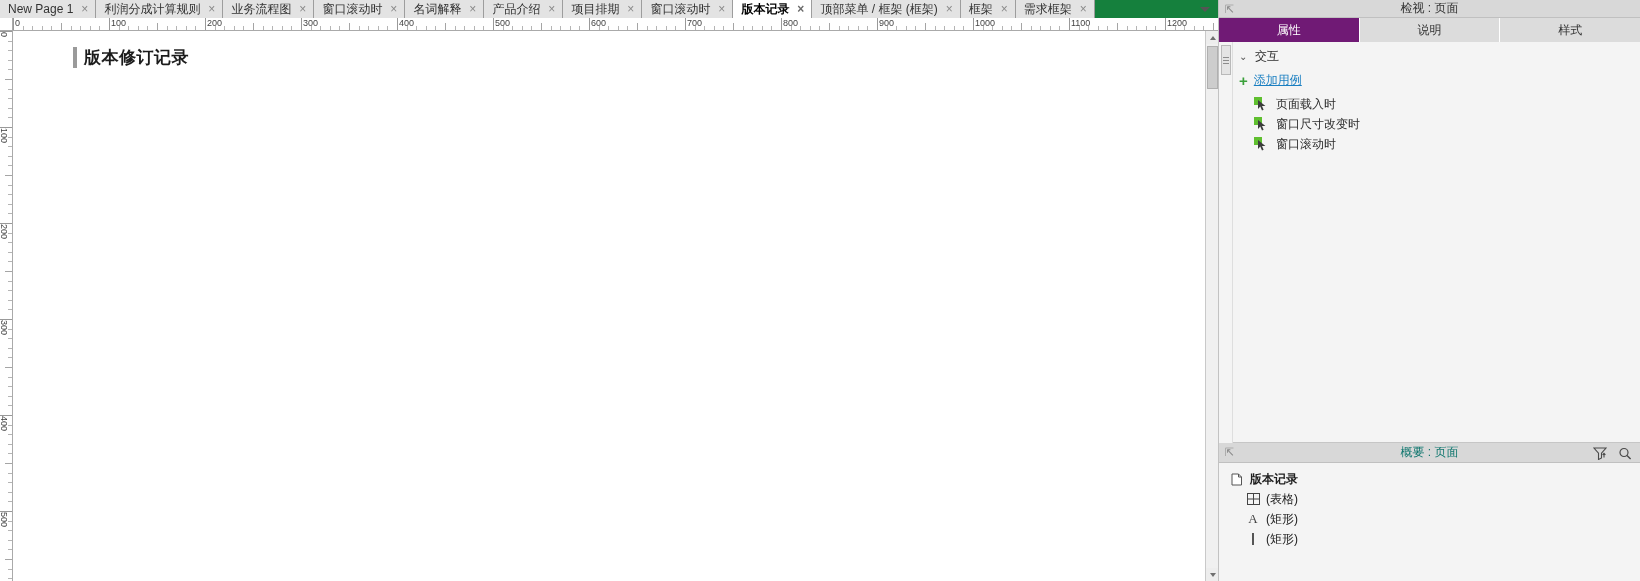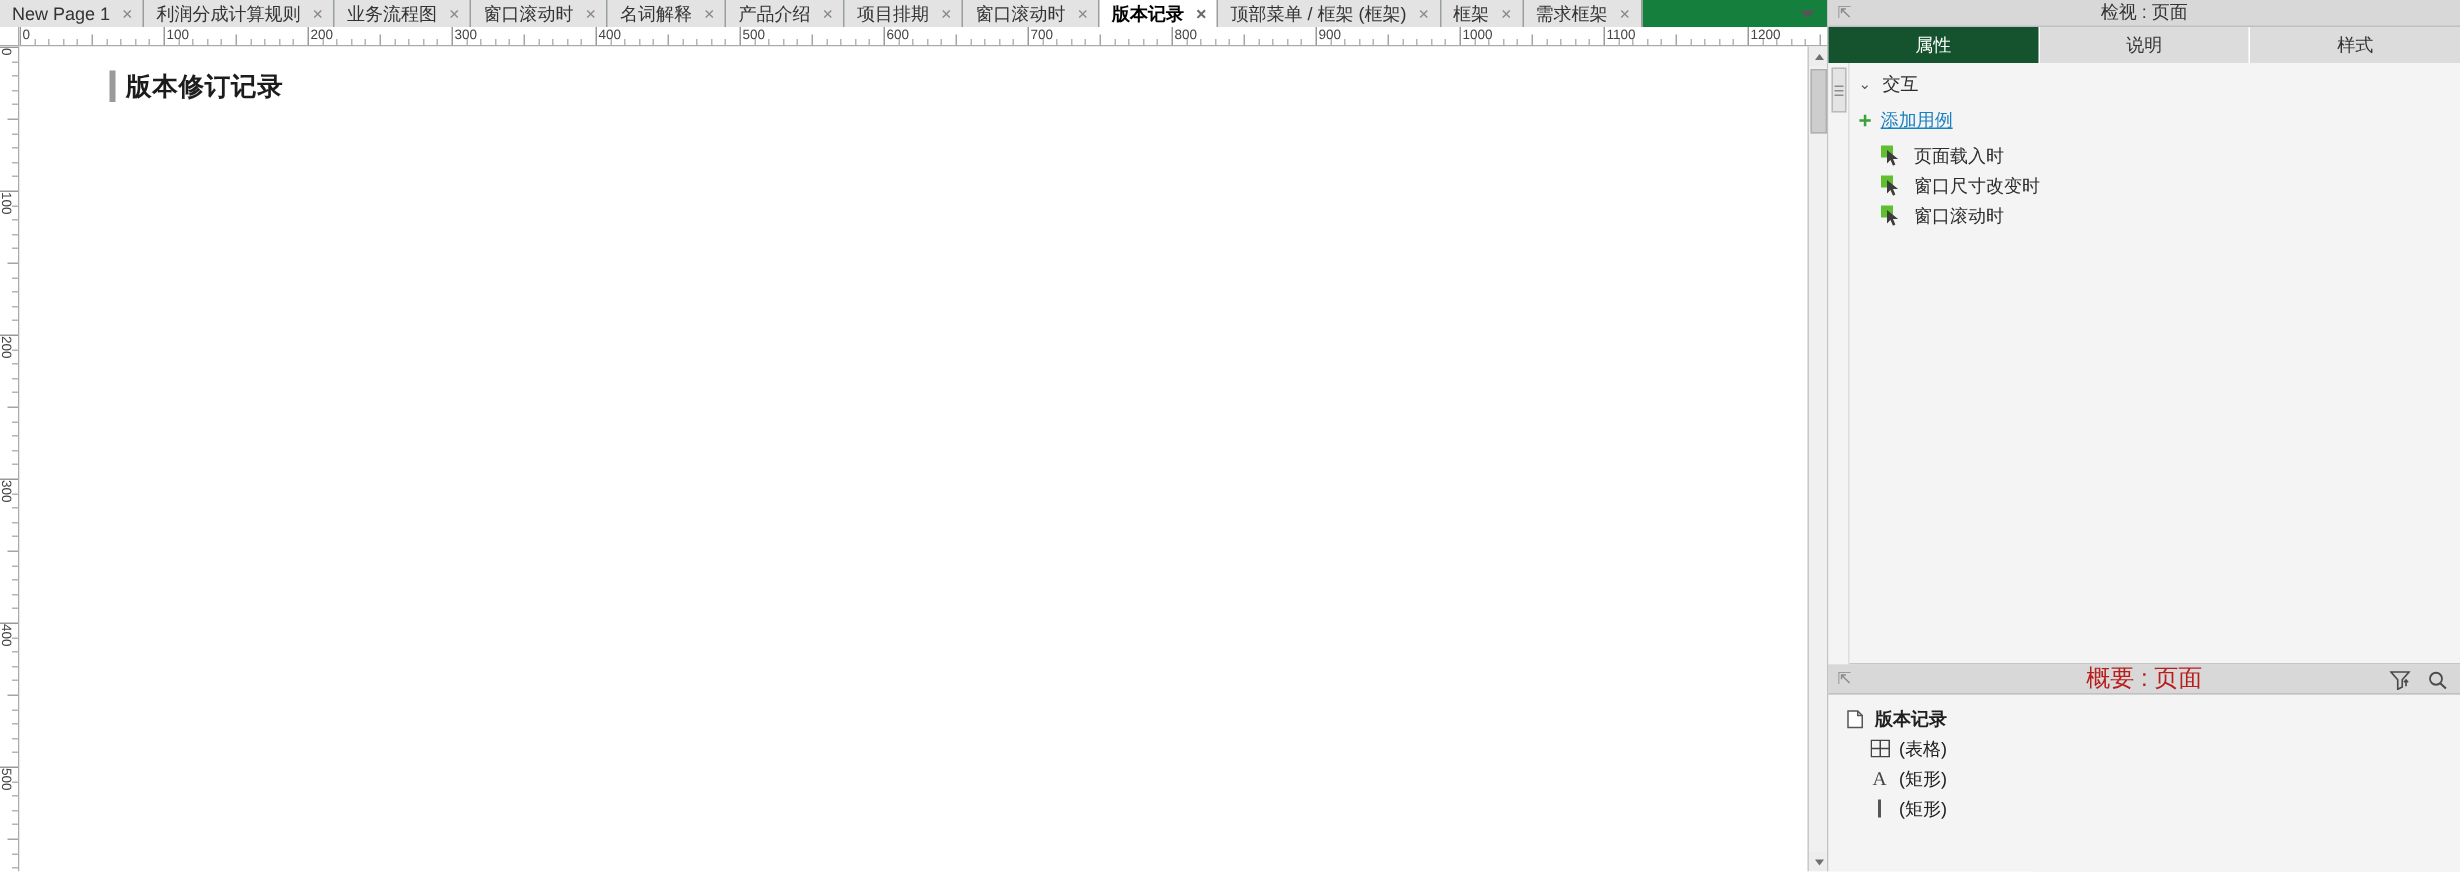--- a/index.html
+++ b/index.html
@@ -153,21 +153,21 @@
   .panel-collapse {
     position: absolute; left: 6px; top: 2px;
     font-size: 11px; color: #8a8a8a; line-height: 14px;
   }
   .panel-tabs { display: flex; height: 24px; background: #dcdcdc; }
   .panel-tab {
     flex: 1; display: flex; align-items: center; justify-content: center;
     font-size: 12px; color: #333; background: #dcdcdc;
     border-right: 1px solid #ffffff; cursor: default;
   }
-  .panel-tab.active { background: #14532d; color: #ffffff; }
+  .panel-tab.active { background: #701a75; color: #ffffff; }
   .panel-tab:last-child { border-right: none; }
 
   .prop-body {
     position: relative; height: 401px; background: #f4f4f4;
     border-bottom: 1px solid #c6c6c6;
   }
   .panel-sidescroll {
     position: absolute; left: 0; top: 0; width: 14px; height: 401px;
     background: #f4f4f4; border-right: 1px solid #dedede;
   }
@@ -237,21 +237,21 @@
   .adapt-icon .b1 { position: absolute; left: 0; top: 2px; width: 9px; height: 9px; background: #1ba1e2; }
   .adapt-icon .b2 { position: absolute; left: 10px; top: 4px; width: 4px; height: 7px; background: #1ba1e2; }
   .adapt-icon .b3 { position: absolute; left: 15px; top: 6px; width: 3px; height: 5px; background: #1ba1e2; }
 
   
   .outline-header {
     position: relative; height: 20px; background: #d8d8d8;
     border-bottom: 1px solid #c0c0c0;
     display: flex; align-items: center; justify-content: center;
   }
-  .outline-header .oh-title { font-size: 16px; color: #b91c1c; }
+  .outline-header .oh-title { font-size: 12px; color: #0f766e; }
   .oh-collapse {
     position: absolute; left: 6px; top: 3px; font-size: 11px; color: #8a8a8a;
   }
   .oh-actions {
     position: absolute; right: 8px; top: 0; height: 20px;
     display: flex; align-items: center; gap: 11px;
   }
   .icon-btn { color: #4a4a4a; font-size: 13px; line-height: 13px; cursor: pointer; }
   .outline-body { background: #f4f4f4; height: 141px; padding-top: 6px; }
   .outline-row {

